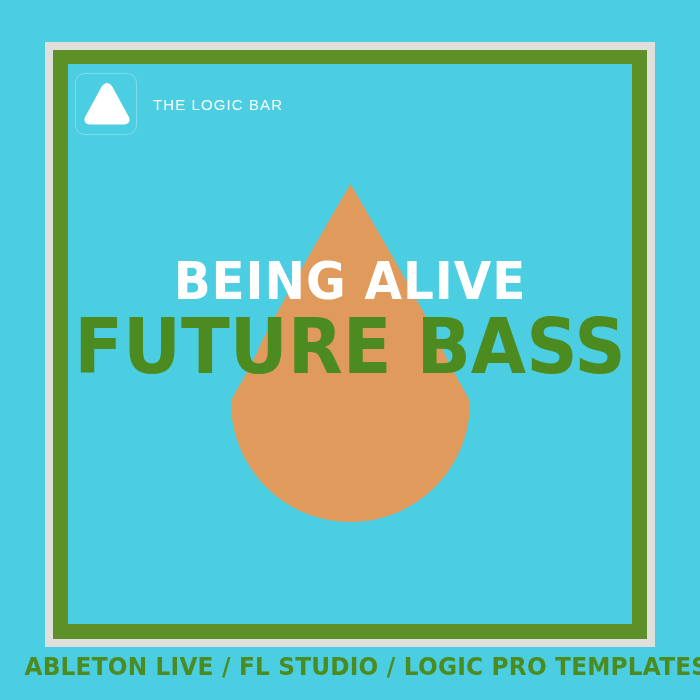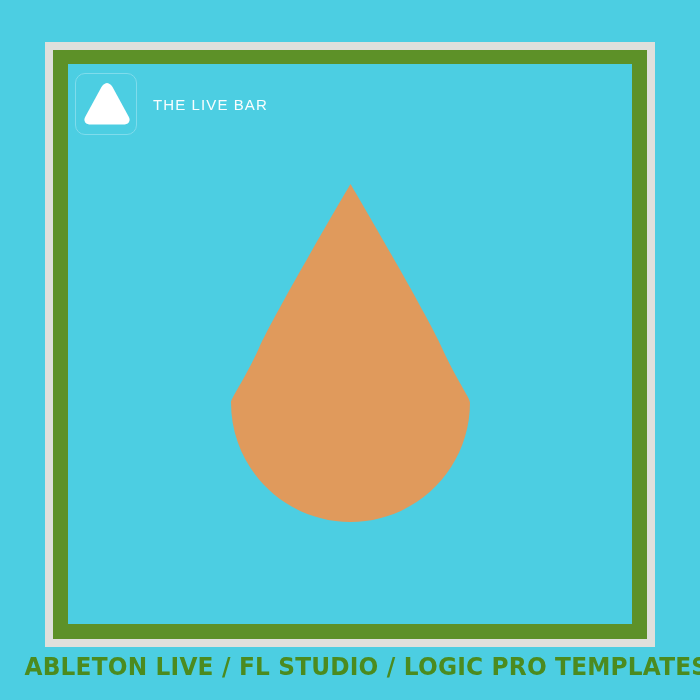--- a/index.html
+++ b/index.html
@@ -157,21 +157,25 @@
   <svg class="droplet" viewBox="0 0 239 338" xmlns="http://www.w3.org/2000/svg">
     <path d="M119.5 0 C119.5 0 196 130 211 164 C224.5 194 239 214 239 218.5 C239 284.5 185.5 338 119.5 338 C53.5 338 0 284.5 0 218.5 C0 214 14.5 194 28 164 C43 130 119.5 0 119.5 0 Z" fill="#e09a5c"></path>
   </svg>
 
   <div class="logo-block">
     <div class="logo-mark">
       <svg width="48" height="46" viewBox="0 0 48 46" xmlns="http://www.w3.org/2000/svg">
         <path d="M24 1 C26.6 1 28.4 3.2 29.8 5.6 L45.6 34.4 C46.8 36.6 47 38.4 45.8 40.2 C44.6 42 42.6 42.6 40 42.6 L8 42.6 C5.4 42.6 3.4 42 2.2 40.2 C1 38.4 1.2 36.6 2.4 34.4 L18.2 5.6 C19.6 3.2 21.4 1 24 1 Z" fill="#ffffff"></path>
       </svg>
     </div>
-    <div class="brand-name">THE LIVE BAR</div>
+    <div class="brand-name">THE LOGIC BAR</div>
   </div>
 
+  <div class="title-group">
+    <div class="title-main">BEING ALIVE</div>
+    <div class="title-sub">FUTURE BASS</div>
+  </div>
 
   <div class="footer-strip">
     <div class="footer-text">ABLETON LIVE / FL STUDIO / LOGIC PRO TEMPLATES</div>
   </div>
 
 </div>
 
 </body></html>

